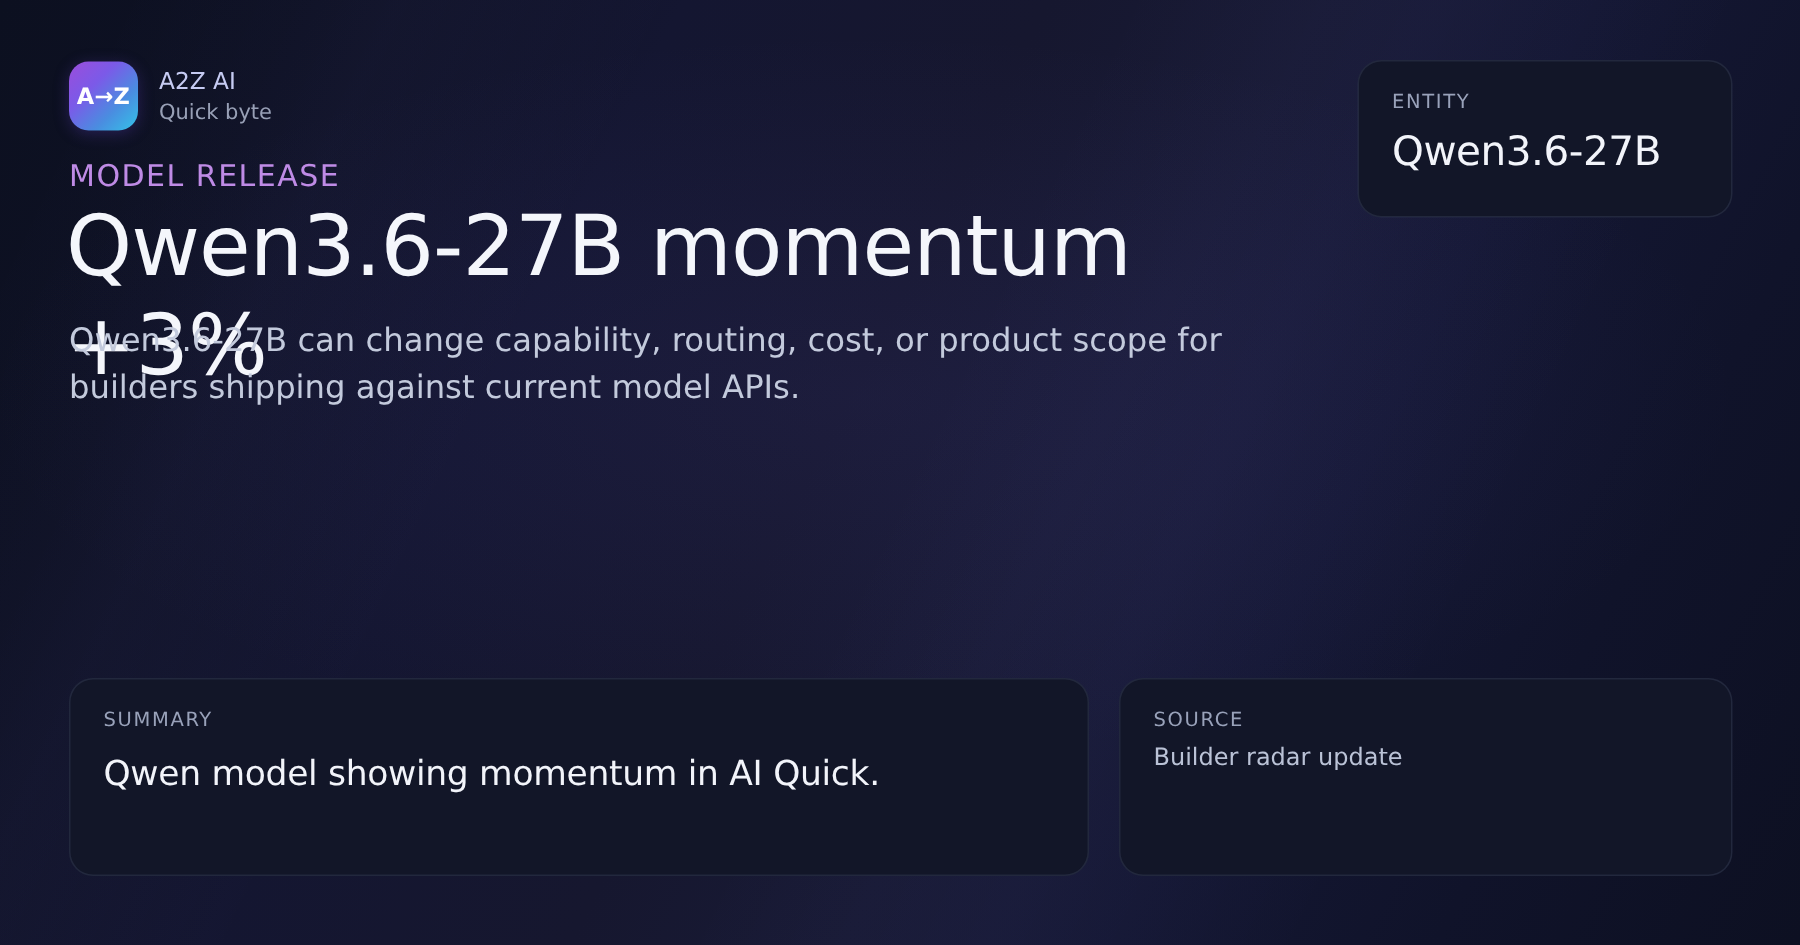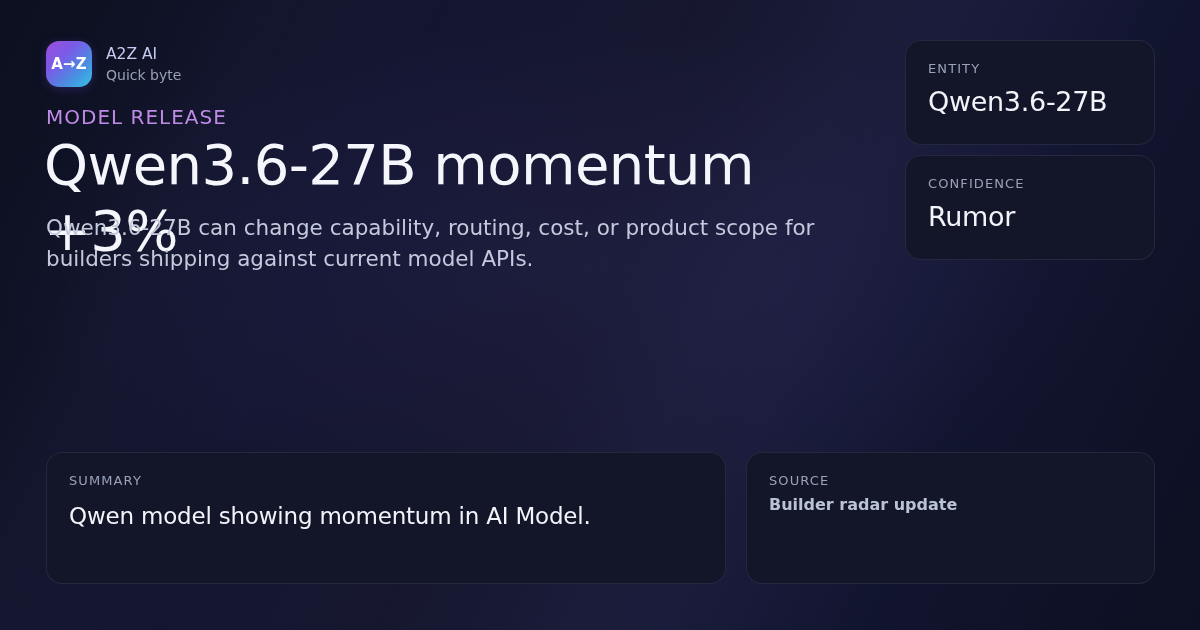--- a/index.html
+++ b/index.html
@@ -153,21 +153,20 @@
     font-size: 13px;
     letter-spacing: 1.1px;
   }
 
   .card-value {
     color: #f2f4fa;
   }
 
   .card-sub {
     color: #bac2d6;
-    font-weight: bold;
   }
 
   
   #entity-card {
     left: 905px;
     top: 40px;
     width: 250px;
     height: 105px;
     padding: 20px 22px 0 22px;
   }
@@ -244,28 +243,24 @@
 
     <div class="eyebrow">MODEL RELEASE</div>
     <div class="headline">Qwen3.6-27B momentum +3%</div>
     <div class="subhead">Qwen3.6-27B can change capability, routing, cost, or product scope for builders shipping against current model APIs.</div>
 
     <div class="card" id="entity-card">
       <div class="card-label">ENTITY</div>
       <div class="card-value">Qwen3.6-27B</div>
     </div>
 
-    <div class="card" id="confidence-card">
-      <div class="card-label">CONFIDENCE</div>
-      <div class="card-value">Rumor</div>
-    </div>
 
     <div class="card" id="summary-card">
       <div class="card-label">SUMMARY</div>
-      <div class="card-value">Qwen model showing momentum in AI Model.</div>
+      <div class="card-value">Qwen model showing momentum in AI Quick.</div>
     </div>
 
     <div class="card" id="source-card">
       <div class="card-label">SOURCE</div>
       <div class="card-sub">Builder radar update</div>
     </div>
 
   </div>
 </div>
 

